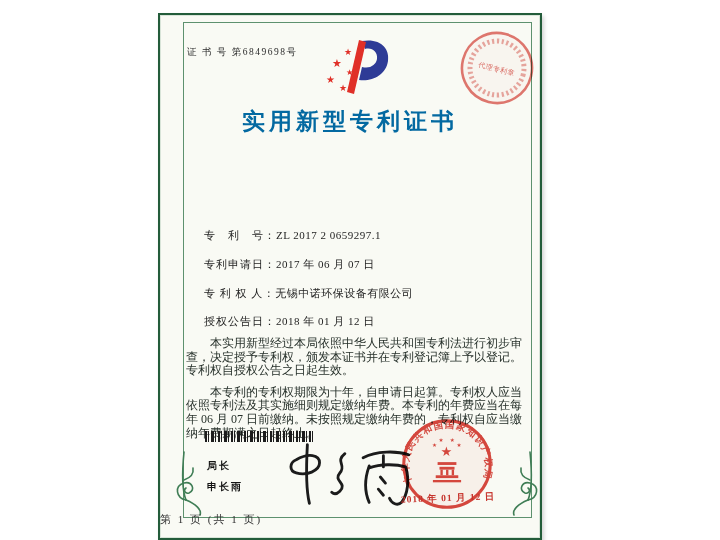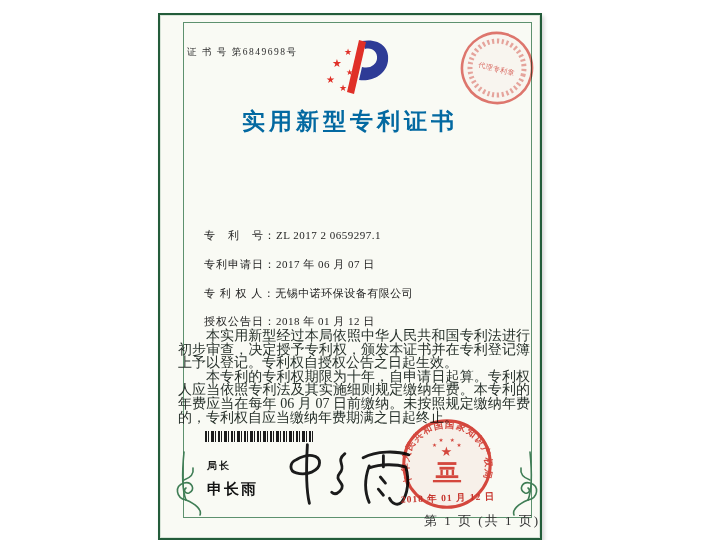--- a/index.html
+++ b/index.html
@@ -19,33 +19,33 @@
   .logo{position:absolute;left:158px;top:22px;width:72px;height:60px;}
   .title{position:absolute;left:0;top:91px;width:100%;text-align:center;
          font-size:23px;font-weight:700;letter-spacing:4px;color:#0369a1;}
   
   .field-row{position:absolute;left:44px;font-size:11px;color:#1e1e1e;white-space:nowrap;}
   .field-row .lbl{letter-spacing:1px;}
   .field-row .val{letter-spacing:.5px;}
   .fr0{top:147px;} .fr1{top:185px;} .fr2{top:213px;} .fr3{top:242px;} .fr4{top:271px;} .fr5{top:299px;}
   
   .body-text{position:absolute;left:18px;top:314px;width:352px;color:#26302a;}
-  .body-text p{margin:0;font-size:14px;line-height:13.6px;text-indent:2em;text-align:justify;}
+  .body-text p{margin:8px;font-size:12px;line-height:13.6px;text-indent:2em;text-align:justify;}
   
   .barcode{position:absolute;left:45px;top:416px;width:110px;height:11px;
     background:repeating-linear-gradient(90deg,#1c1c1c 0 2px,transparent 2px 3px,#1c1c1c 3px 4px,
       transparent 4px 6px,#1c1c1c 6px 9px,transparent 9px 10px,#1c1c1c 10px 11px,transparent 11px 13px);}
   .director-title{position:absolute;left:47px;top:444px;font-size:10px;font-weight:700;color:#141414;letter-spacing:2px;}
-  .director-name{position:absolute;left:47px;top:465px;font-size:15px;font-weight:700;color:#141414;letter-spacing:2px;}
+  .director-name{position:absolute;left:47px;top:465px;font-size:10px;font-weight:700;color:#141414;letter-spacing:2px;}
   .signature{position:absolute;left:118px;top:423px;width:152px;height:74px;}
   .office-seal{position:absolute;left:240px;top:402px;width:94px;height:94px;opacity:.93;mix-blend-mode:multiply;}
   .seal-date{position:absolute;left:236px;top:477px;width:104px;text-align:center;
          font-size:9.5px;font-weight:700;color:#c6322b;letter-spacing:1px;transform:rotate(-2deg);}
-  .page-footer{position:absolute;left:0;top:497px;width:100%;text-align:right;
-         font-size:13px;color:#333;letter-spacing:2px;}
+  .page-footer{position:absolute;left:0;top:497px;width:100%;text-align:left;
+         font-size:11px;color:#333;letter-spacing:2px;}
   .agency-seal{position:absolute;left:299px;top:15px;width:76px;height:76px;
          transform:rotate(14deg);opacity:.88;mix-blend-mode:multiply;}
 </style>
 </head>
 <body>
 
 <div class="stage">
   <div class="paper">
 
     <div class="inner-frame"></div>

